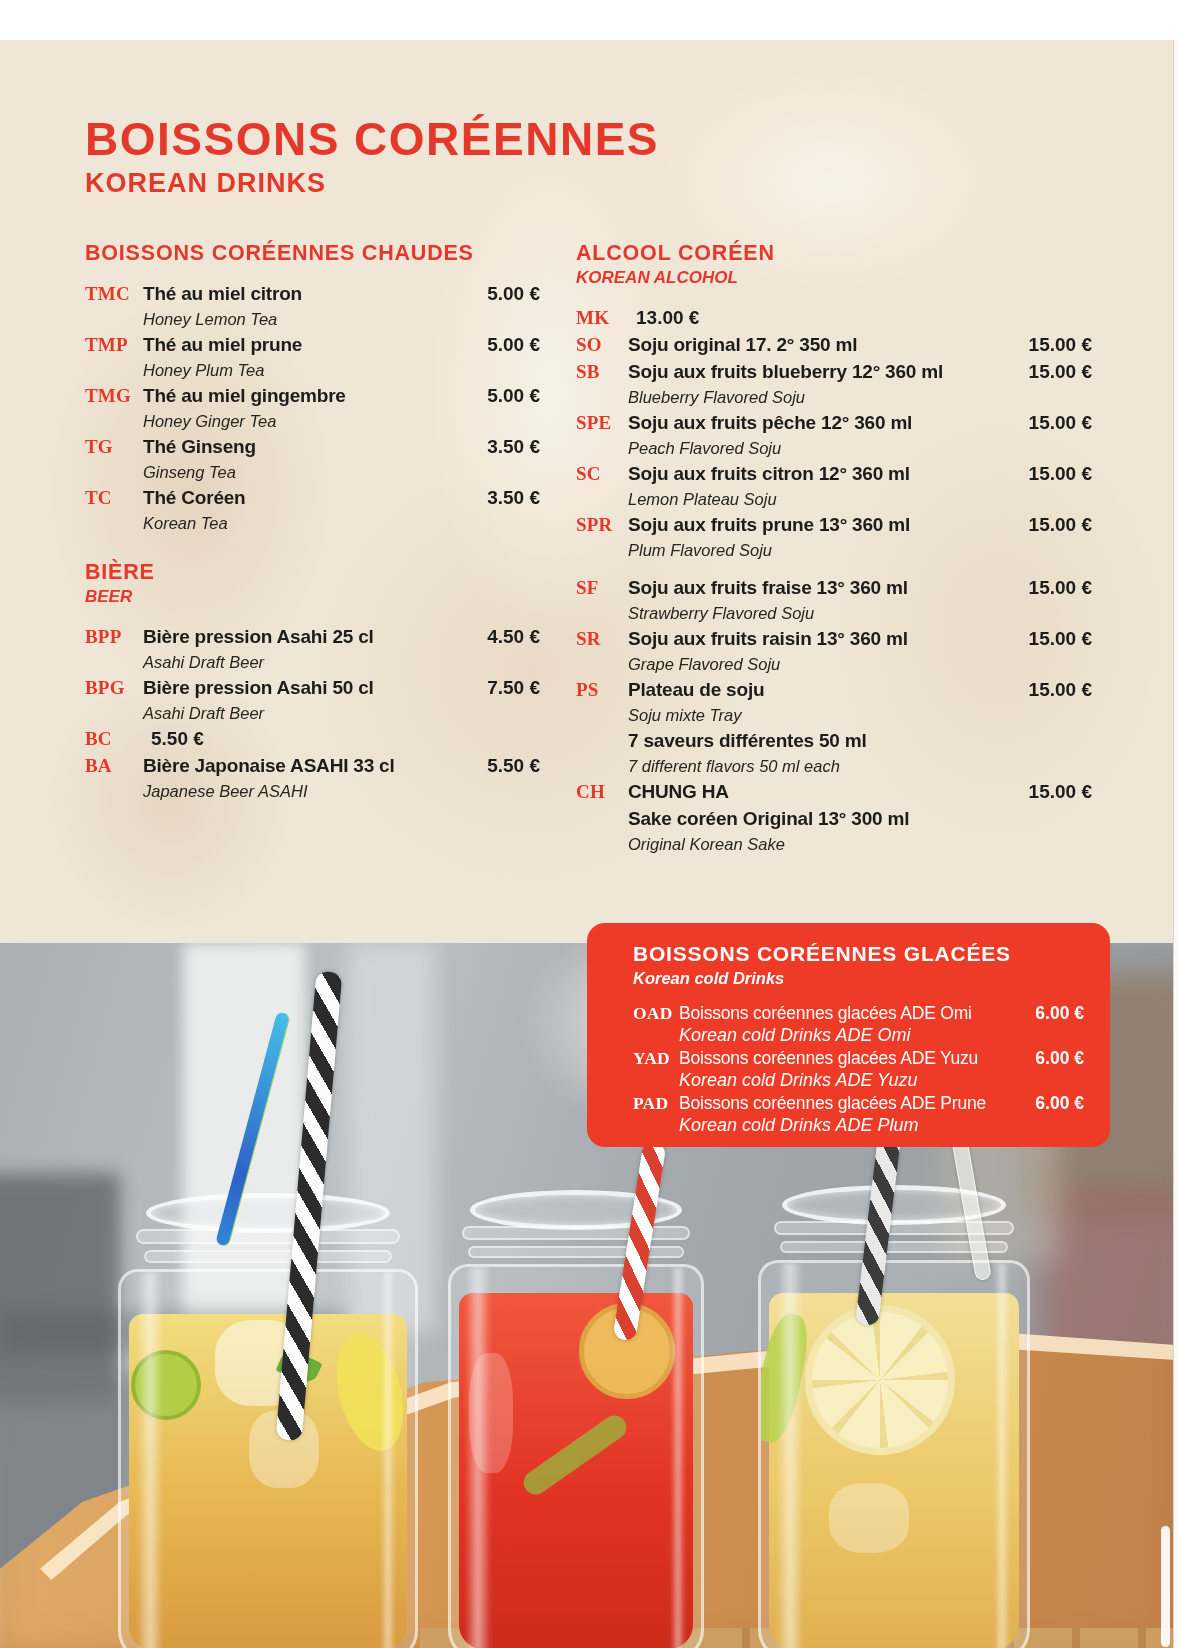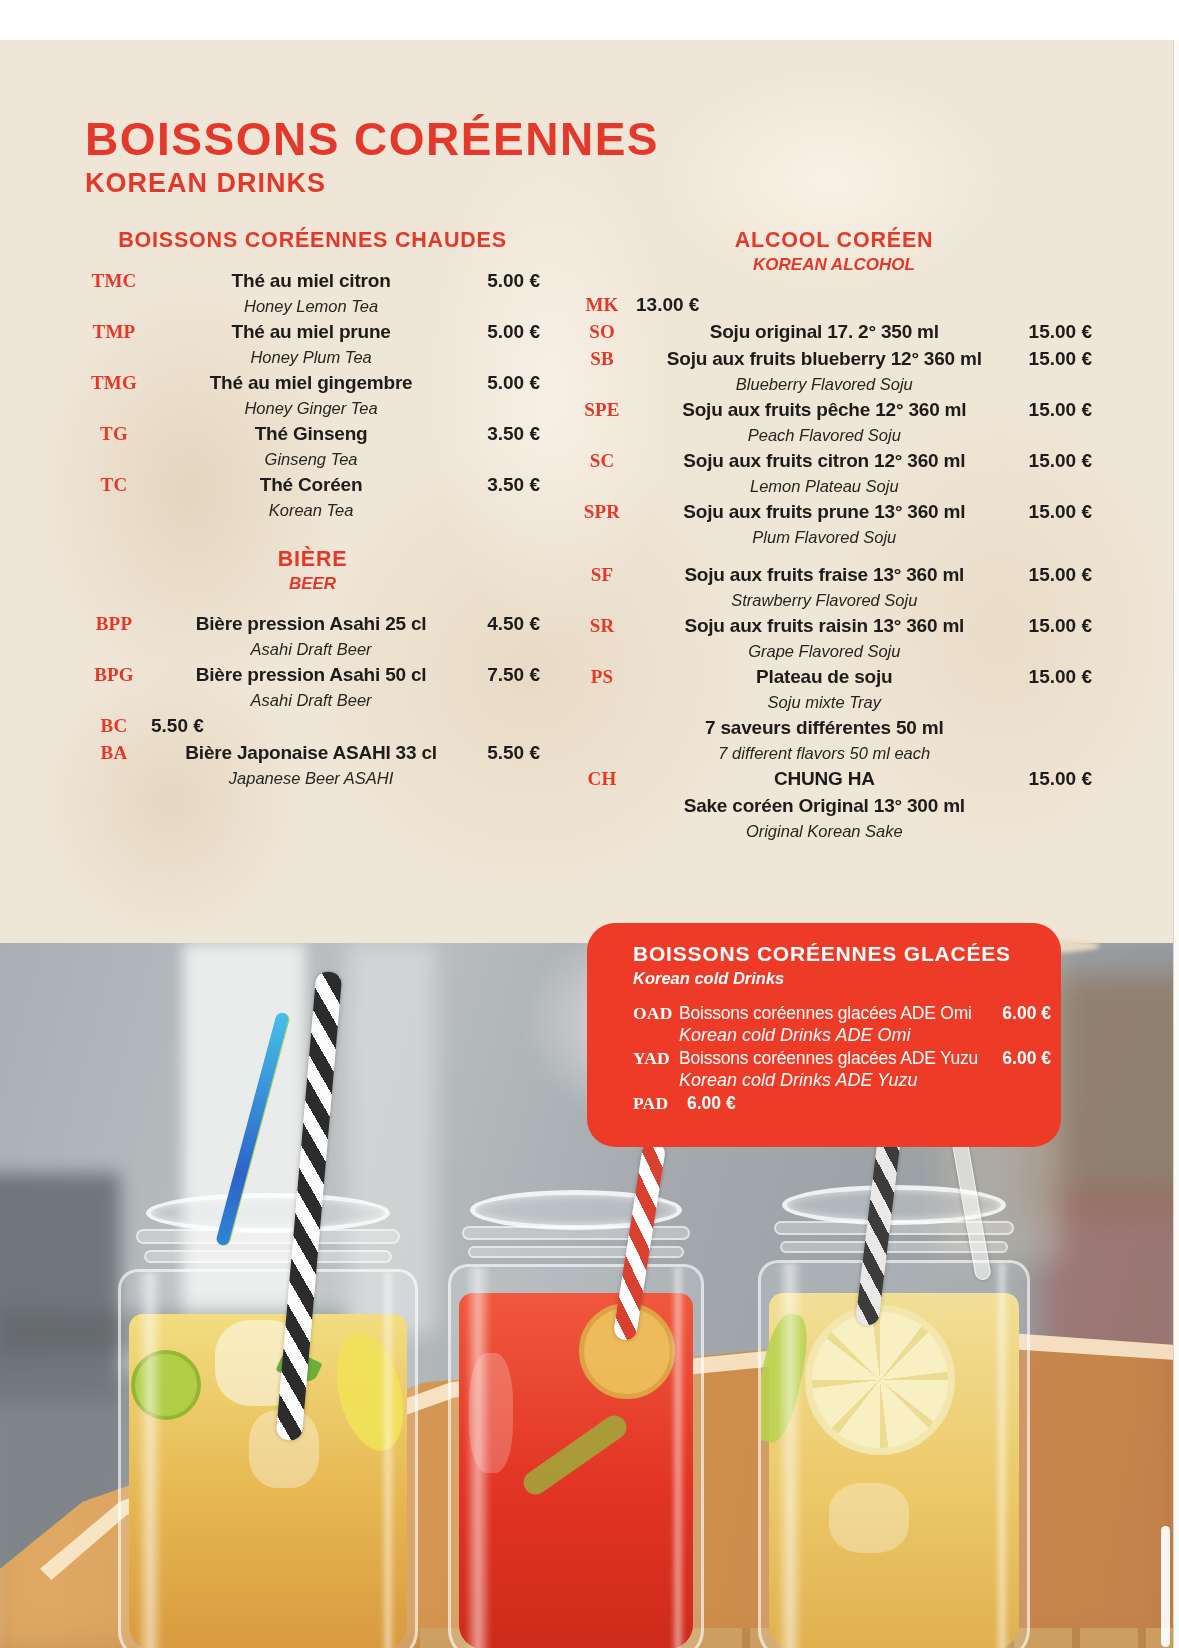--- a/index.html
+++ b/index.html
@@ -13,40 +13,40 @@
   .b2{left:300px;top:400px;width:460px;height:460px;background:radial-gradient(closest-side,rgba(224,206,180,.5),rgba(224,206,180,0));}
   .b3{left:40px;top:620px;width:260px;height:280px;background:radial-gradient(closest-side,rgba(215,195,165,.45),rgba(215,195,165,0));}
   .b4{left:660px;top:30px;width:340px;height:220px;background:radial-gradient(closest-side,rgba(250,244,233,.8),rgba(250,244,233,0));}
   .b5{left:820px;top:360px;width:360px;height:460px;background:radial-gradient(closest-side,rgba(226,209,184,.5),rgba(226,209,184,0));}
   .b6{left:430px;top:90px;width:240px;height:520px;background:radial-gradient(closest-side,rgba(250,245,236,.65),rgba(250,245,236,0));}
 
   
   .title{position:absolute;left:85px;top:72px;font-size:46px;font-weight:bold;letter-spacing:1.5px;color:#e4392a;}
   .subtitle{position:absolute;left:85px;top:128px;font-size:27px;font-weight:bold;letter-spacing:1px;color:#e4392a;}
 
-  .col{position:absolute;top:187px;text-align:center;}
+  .col{position:absolute;top:200px;}
   .col-left{left:85px;width:455px;}
   .col-right{left:576px;width:516px;}
 
   .sec-h{font-size:21.5px;font-weight:bold;letter-spacing:.8px;color:#e4392a;line-height:26px;}
   .sec-s{font-size:17px;font-style:italic;font-weight:bold;color:#e4392a;line-height:24px;}
   .items{margin-top:14px;}
   .sec-gap{margin-top:24px;}
 
   .row{display:flex;align-items:flex-start;}
   .code{flex:0 0 58px;font-size:19px;font-weight:bold;color:#e4392a;line-height:27px;letter-spacing:.2px;font-family:Liberation Serif, serif;}
   .col-right .code{flex:0 0 52px;}
   .mid{flex:1 1 auto;min-width:0;}
   .nm{font-size:19px;font-weight:bold;color:#1d1c1a;line-height:27px;letter-spacing:-.2px;}
   .sb{font-size:16.5px;font-style:italic;color:#26251f;line-height:24px;}
   .price{flex:0 0 auto;margin-left:8px;font-size:19px;font-weight:bold;color:#1d1c1a;line-height:27px;white-space:nowrap;}
   .mt12{margin-top:12px;}
 
   
-  .redbox{position:absolute;left:587px;top:883px;width:474px;height:224px;background:#ee3b27;border-radius:28px;box-sizing:border-box;padding:18px 10px 0 46px;z-index:6;}
+  .redbox{position:absolute;left:587px;top:883px;width:523px;height:224px;background:#ee3b27;border-radius:18px;box-sizing:border-box;padding:18px 26px 0 46px;z-index:6;}
   .redbox .sec-h{color:#fff;font-size:21px;line-height:26px;}
   .redbox .sec-s{color:#fff;font-size:16.5px;line-height:22px;}
   .redbox .items{margin-top:12px;}
   .redbox .code{flex:0 0 46px;color:#fff;font-size:17.5px;line-height:24px;}
   .redbox .nm{color:#fff;font-weight:normal;font-size:17.5px;line-height:24px;}
   .redbox .sb{color:#fff;font-size:18px;line-height:21px;}
   .redbox .price{color:#fff;font-size:17.5px;line-height:24px;}
 
   
   .photo{position:absolute;left:0;top:903px;width:1179px;height:745px;overflow:hidden;background:linear-gradient(105deg,#a9afb3 0%,#bcc0c3 28%,#a2a8ac 55%,#90969a 100%);z-index:2;}
@@ -328,20 +328,21 @@
         <span class="mid"><span class="nm">Boissons coréennes glacées ADE Omi</span><br><span class="sb">Korean cold Drinks ADE Omi</span></span>
         <span class="price">6.00 €</span>
       </div>
       <div class="row">
         <span class="code">YAD</span>
         <span class="mid"><span class="nm">Boissons coréennes glacées ADE Yuzu</span><br><span class="sb">Korean cold Drinks ADE Yuzu</span></span>
         <span class="price">6.00 €</span>
       </div>
       <div class="row">
         <span class="code">PAD</span>
+        <span class="mid"><span class="nm">Boissons coréennes glacées ADE Prune</span><br><span class="sb">Korean cold Drinks ADE Plum</span></span>
         <span class="price">6.00 €</span>
       </div>
     </div>
   </div>
 
   <div class="edge"></div>
   <div class="thumb"></div>
 </div>
 
 </body></html>

